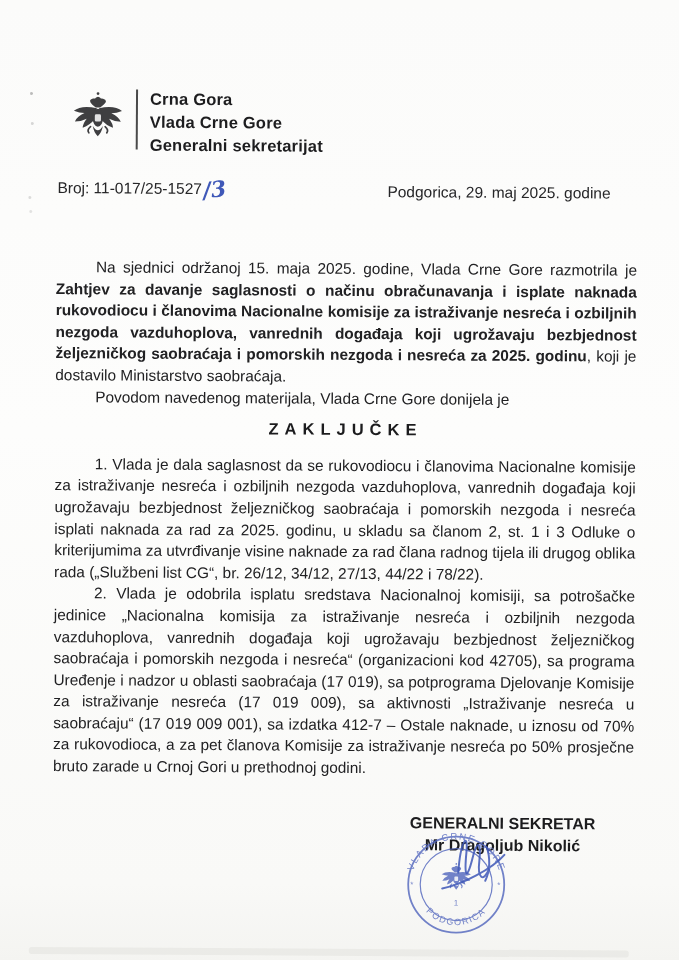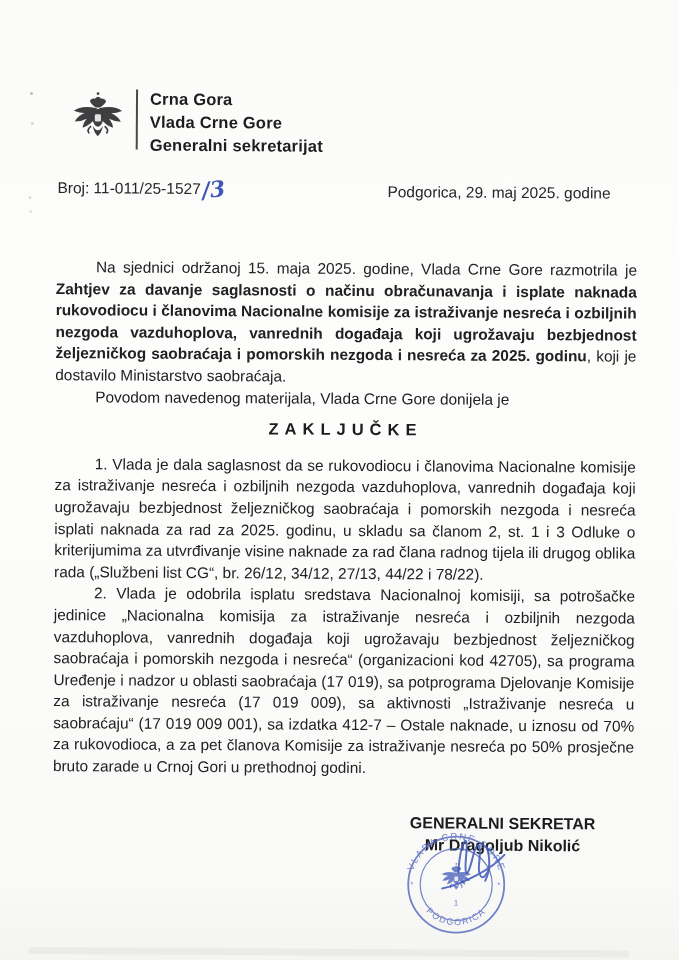--- a/index.html
+++ b/index.html
@@ -65,21 +65,21 @@
       </svg>
       <div class="brand-divider"></div>
       <div class="org">
         <div>Crna Gora</div>
         <div>Vlada Crne Gore</div>
         <div>Generalni sekretarijat</div>
       </div>
     </div>
 
     <div class="ref">
-      <span>Broj: 11-011/25-1527</span><span class="handwritten">/3</span>
+      <span>Broj: 11-017/25-1527</span><span class="handwritten">/3</span>
     </div>
     <div class="place-date">Podgorica, 29. maj 2025. godine</div>
 
     <div class="main">
       <p class="indent"><span>Na sjednici održanoj 15. maja 2025. godine, Vlada Crne Gore razmotrila je </span><span class="b">Zahtjev za davanje saglasnosti o načinu obračunavanja i isplate naknada rukovodiocu i članovima Nacionalne komisije za istraživanje nesreća i ozbiljnih nezgoda vazduhoplova, vanrednih događaja koji ugrožavaju bezbjednost željezničkog saobraćaja i pomorskih nezgoda i nesreća za 2025. godinu</span><span>, koji je dostavilo Ministarstvo saobraćaja.</span></p>
       <p class="indent">Povodom navedenog materijala, Vlada Crne Gore donijela je</p>
       <p class="heading">ZAKLJUČKE</p>
       <p class="indent">1. Vlada je dala saglasnost da se rukovodiocu i članovima Nacionalne komisije za istraživanje nesreća i ozbiljnih nezgoda vazduhoplova, vanrednih događaja koji ugrožavaju bezbjednost željezničkog saobraćaja i pomorskih nezgoda i nesreća isplati naknada za rad za 2025. godinu, u skladu sa članom 2, st. 1 i 3 Odluke o kriterijumima za utvrđivanje visine naknade za rad člana radnog tijela ili drugog oblika rada („Službeni list CG“, br. 26/12, 34/12, 27/13, 44/22 i 78/22).</p>
       <p class="indent">2. Vlada je odobrila isplatu sredstava Nacionalnoj komisiji, sa potrošačke jedinice „Nacionalna komisija za istraživanje nesreća i ozbiljnih nezgoda vazduhoplova, vanrednih događaja koji ugrožavaju bezbjednost željezničkog saobraćaja i pomorskih nezgoda i nesreća“ (organizacioni kod 42705), sa programa Uređenje i nadzor u oblasti saobraćaja (17 019), sa potprograma Djelovanje Komisije za istraživanje nesreća (17 019 009), sa aktivnosti „Istraživanje nesreća u saobraćaju“ (17 019 009 001), sa izdatka 412-7 – Ostale naknade, u iznosu od 70% za rukovodioca, a za pet članova Komisije za istraživanje nesreća po 50% prosječne bruto zarade u Crnoj Gori u prethodnoj godini.</p>
     </div>

